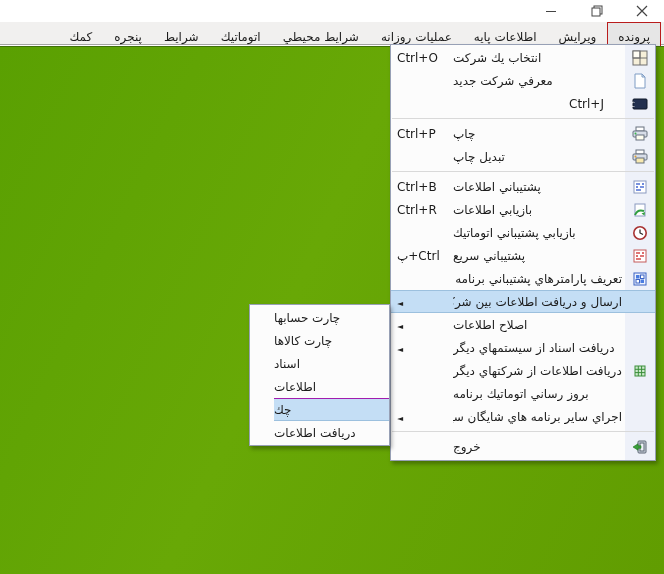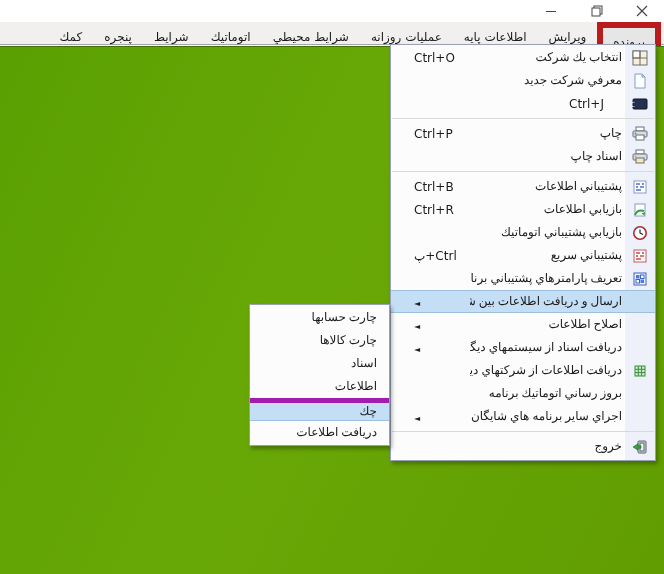--- a/index.html
+++ b/index.html
@@ -13,45 +13,45 @@
   .titlebar .spacer { flex:1; }
   .win-btn { width:45px; height:22px; display:flex; align-items:center; justify-content:center;
              color:#444; font-size:12px; cursor:default; }
   .win-btn svg { display:block; }
 
   
   .menubar { height:23px; background:#f1f0ef; border-bottom:1px solid #a3a3a3;
              direction:rtl; display:flex; align-items:stretch; padding-right:3px; }
   .menubar-item { padding:14px 10px; display:flex; align-items:center; white-space:nowrap;
                   border:1px solid transparent; }
-  .menubar-item.active { background:#e6e6e6; border:6px solid #b91c1c;align-items:center; }
+  .menubar-item.active { background:#e6e6e6; border:1px solid #b91c1c;align-items:center; }
 
   
   .client { position:absolute; left:0; right:0; top:46px; bottom:0;
             border-top:1px solid #41700a;
             background:linear-gradient(115deg,#5aa002 0%,#68a806 45%,#619d01 100%); }
 
   
   .menu { position:absolute; background:#fcfcfc; border:1px solid #97a0b5;
           box-shadow:2px 3px 4px rgba(0,0,0,0.30); direction:rtl; z-index:5; }
   .dropdown { left:390px; top:44px; width:266px; padding:1px 0 2px 0; }
   .gutter { position:absolute; top:0; bottom:0; right:0; width:30px; background:#eef1f9; }
   .menu-row { position:relative; height:23px; display:flex; align-items:center; direction:rtl; }
   .menu-row.hl { background:#c4def5; border-top:1px solid #9cc0de; border-bottom:1px solid #9cc0de; }
   .icon-cell { width:30px; display:flex; align-items:center; justify-content:center; flex:0 0 30px; }
-  .label-cell { flex:1; text-align:right; padding-right:3px; white-space:nowrap; overflow:hidden;font-family:Liberation Serif, serif; }
-  .left-cell { flex:0 0 62px; text-align:left; padding-left:6px; white-space:nowrap; color:#1c1c1c;margin-left:17px; }
+  .label-cell { flex:1; text-align:left; padding-right:3px; white-space:nowrap; overflow:hidden; }
+  .left-cell { flex:0 0 62px; text-align:left; padding-left:6px; white-space:nowrap; color:#1c1c1c; }
   .left-cell .arrow { font-size:8px; color:#222; }
   .separator { height:1px; background:#d9d9d9; margin:3px 1px; position:relative; z-index:2; }
 
   
   .submenu { left:249px; top:304px; width:141px; padding:1px 0; }
-  .submenu .menu-row { height:23px; }
+  .submenu .menu-row { height:23px;margin-left:24px; }
   .submenu .label-cell { padding-right:12px; }
-  .submenu .menu-row.hl { border-top:5px solid #a21caf; border-bottom:1px solid #9cc0de; }
+  .submenu .menu-row.hl { border-top:1px solid #a21caf; border-bottom:1px solid #9cc0de; }
 
   .icn { display:block; }
 </style>
 </head>
 <body>
 
 <div class="window">
 
   <div class="titlebar">
     <div class="spacer"></div>
@@ -159,21 +159,21 @@
       </div>
       <div class="menu-row">
         <div class="icon-cell">
           <svg class="icn" width="16" height="16" viewBox="0 0 16 16">
             <rect x="4" y="1" width="8" height="4" fill="#fff" stroke="#66707e"></rect>
             <rect x="1" y="5" width="14" height="6" rx="1" fill="#d7dde8" stroke="#66707e"></rect>
             <rect x="4" y="9" width="8" height="5" fill="#f8e9b0" stroke="#66707e"></rect>
             <circle cx="3.5" cy="7.5" r="1" fill="#e0a12f"></circle>
           </svg>
         </div>
-        <div class="label-cell">اسناد چاپ</div>
+        <div class="label-cell">تبديل چاپ</div>
         <div class="left-cell"></div>
       </div>
       <div class="separator"></div>
       <div class="menu-row">
         <div class="icon-cell">
           <svg class="icn" width="16" height="16" viewBox="0 0 16 16">
             <rect x="2" y="2" width="12" height="12" fill="#fff" stroke="#8a9ac0"></rect>
             <line x1="4" y1="5" x2="8" y2="5" stroke="#3f63d0" stroke-width="1.4"></line>
             <line x1="10" y1="5" x2="12" y2="5" stroke="#3f63d0" stroke-width="1.4"></line>
             <line x1="4" y1="8" x2="6" y2="8" stroke="#3f63d0" stroke-width="1.4"></line>

